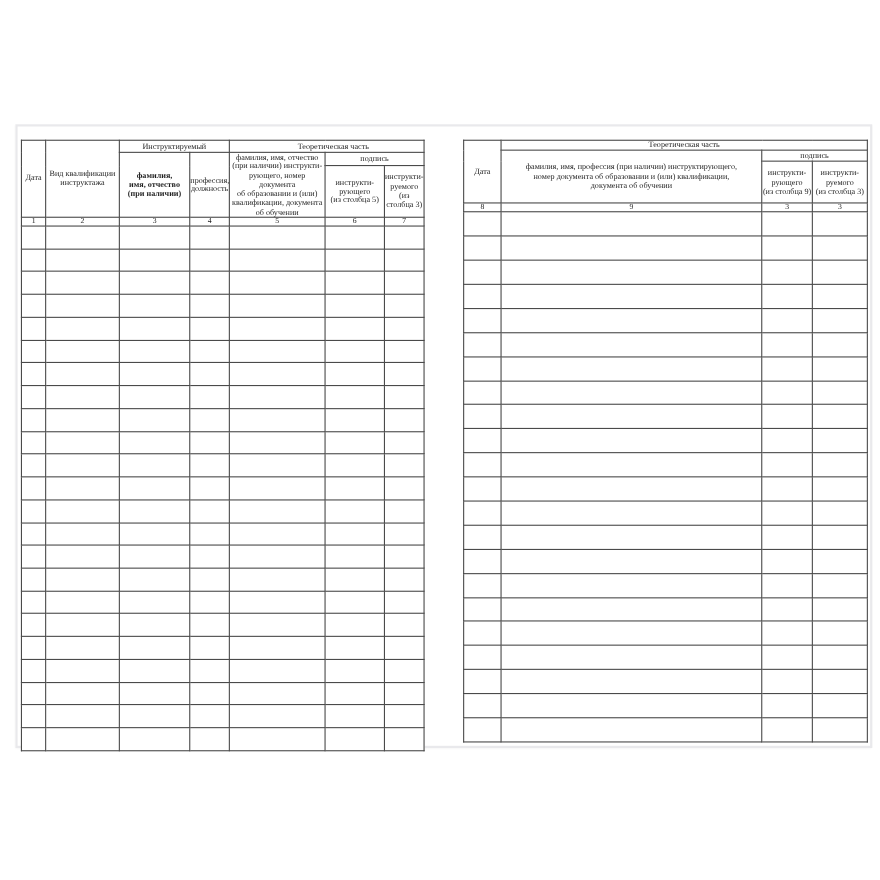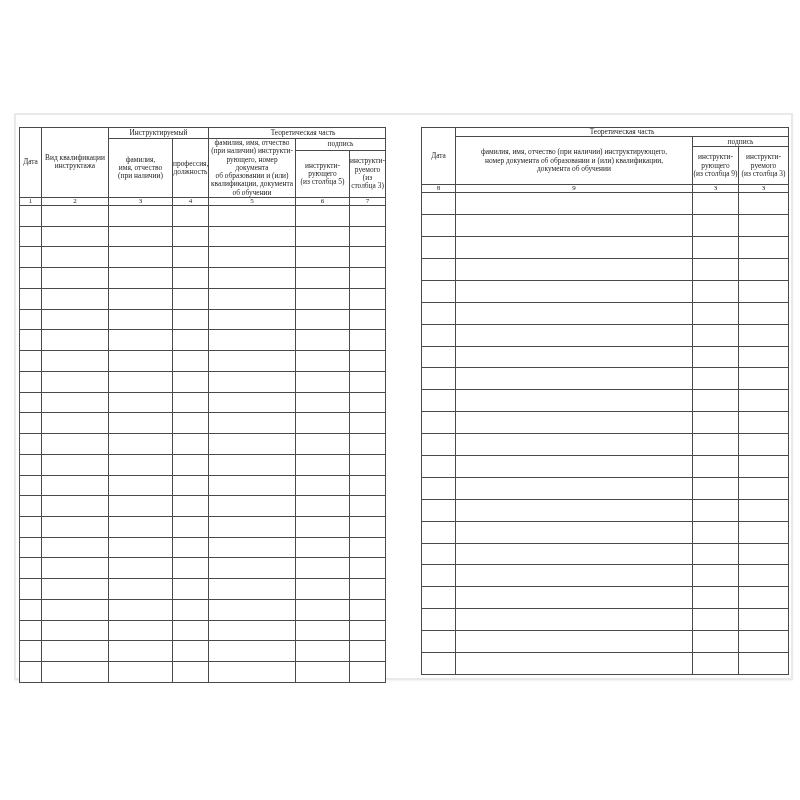--- a/index.html
+++ b/index.html
@@ -56,21 +56,21 @@
     </colgroup>
     <thead>
       <tr class="band-row">
         <th rowspan="3" style="border-color: rgb(74, 74, 74);">Дата</th>
         <th rowspan="3" style="border-color: rgb(74, 74, 74);">Вид квалификации
 инструктажа</th>
         <th colspan="2" style="border-color: rgb(74, 74, 74);">Инструктируемый</th>
         <th colspan="3" style="border-color: rgb(74, 74, 74); padding-left: 12px;">Теоретическая часть</th>
       </tr>
       <tr class="label-row-top">
-        <th rowspan="2" style="border-color: rgb(74, 74, 74);">фамилия,
+        <th rowspan="2" style="border-color: rgb(74, 74, 74); font-weight: bold;">фамилия,
 имя, отчество
 (при наличии)</th>
         <th rowspan="2" style="border-color: rgb(74, 74, 74);">профессия,
 должность</th>
         <th rowspan="2" style="border-color: rgb(74, 74, 74);">фамилия, имя, отчество
 (при наличии) инструкти-
 рующего, номер документа
 об образовании и (или)
 квалификации, документа
 об обучении</th>
@@ -311,21 +311,21 @@
         <col style="width:237px">
         <col style="width:46px">
       <col style="width:50px">
     </colgroup>
     <thead>
       <tr class="band-row">
         <th rowspan="3" style="border-color: rgb(74, 74, 74);">Дата</th>
         <th colspan="3" style="border-color: rgb(74, 74, 74);">Теоретическая часть</th>
       </tr>
       <tr class="label-row-top">
-        <th rowspan="2" style="border-color: rgb(74, 74, 74);">фамилия, имя, отчество (при наличии) инструктирующего,
+        <th rowspan="2" style="border-color: rgb(74, 74, 74);">фамилия, имя, профессия (при наличии) инструктирующего,
 номер документа об образовании и (или) квалификации,
 документа об обучении</th>
         <th colspan="2" style="border-color: rgb(74, 74, 74);">подпись</th>
       </tr>
       <tr class="label-row">
         <th style="border-color: rgb(74, 74, 74);">инструкти-
 рующего
 (из столбца 9)</th>
         <th style="border-color: rgb(74, 74, 74);">инструкти-
 руемого

